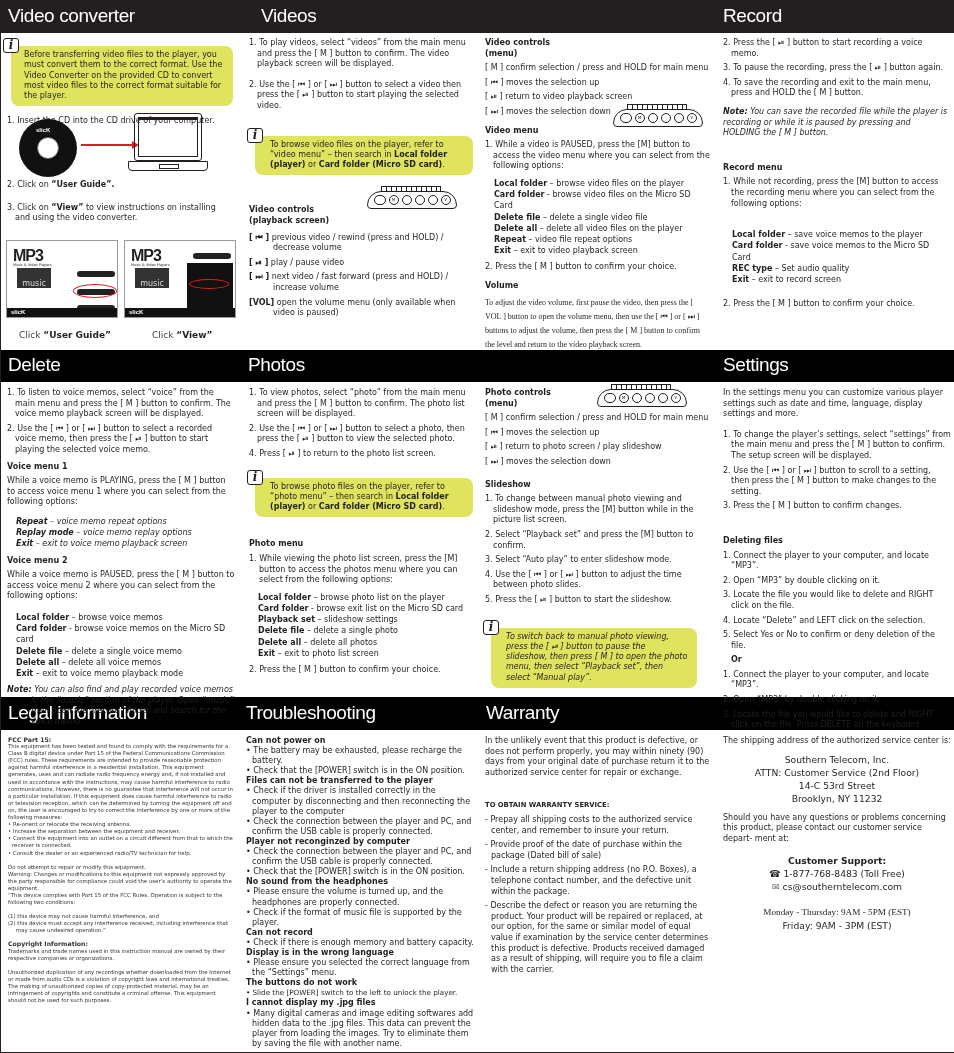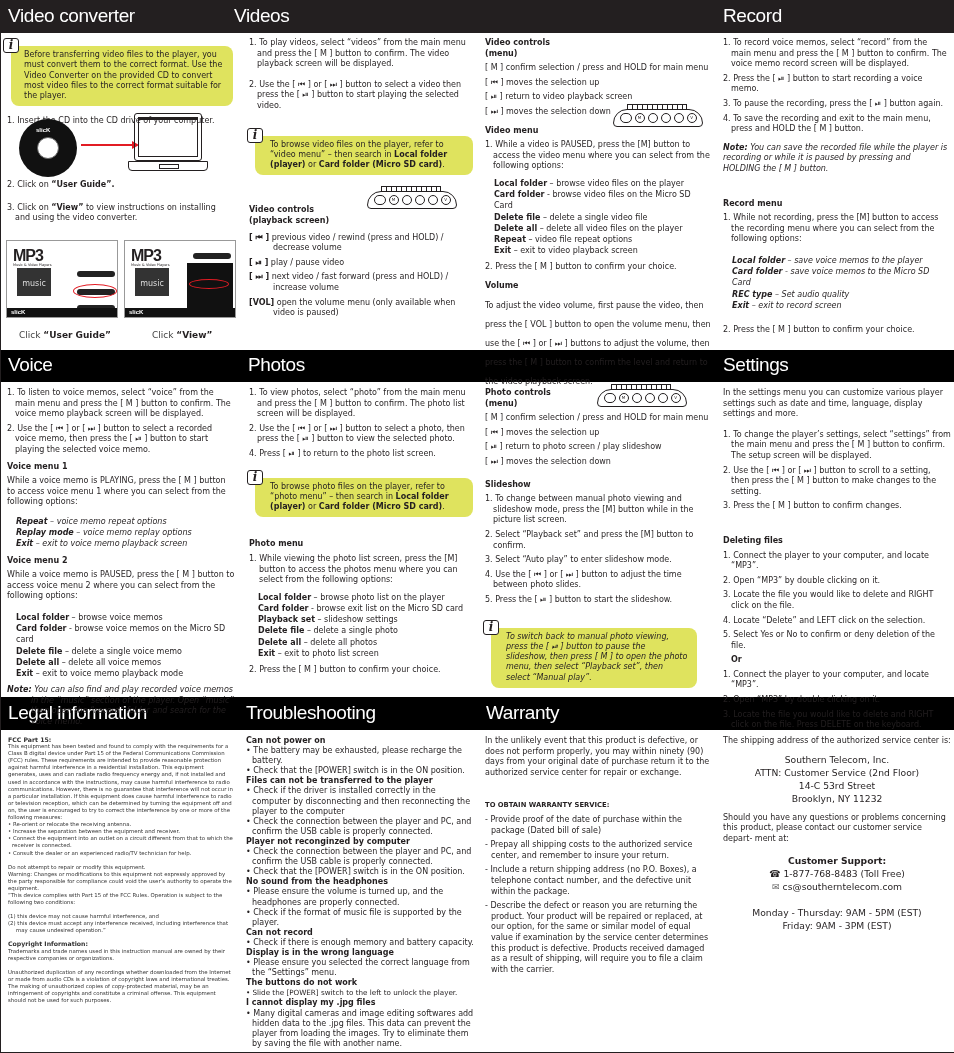--- a/index.html
+++ b/index.html
@@ -26,21 +26,21 @@
   .ctrl .btn.pw { width: 12px; border-radius: 5px; }
   .legal { position: absolute; font-size: 5.4px; line-height: 7.1px; color: #333; }
   .legal .t { font-weight: bold; font-size: 6.2px; }
   .ts { position: absolute; font-size: 8px; line-height: 10.1px; }
   .ts .q { font-weight: bold; }
   .ts .a { padding-left: 6px; text-indent: -6px; }
   .center { text-align: center; }
   .shot { position: absolute; width: 112px; height: 78px; border: 1px solid #999; background: #fff; }
   .shot .logo { position: absolute; left: 6px; top: 6px; font: bold 16px "Liberation Sans", sans-serif; letter-spacing: -1px; }
   .shot .sublogo { position: absolute; left: 6px; top: 22px; font-size: 3.5px; }
-  .shot .music { position: absolute; left: 10px; top: 27px; width: 34px; height: 28px; background: #333; color: #ddd; font-size: 8px; text-align: center; line-height: 32px; }
+  .shot .music { position: absolute; left: 10px; top: 27px; width: 34px; height: 20px; background: #333; color: #ddd; font-size: 8px; text-align: center; line-height: 32px; }
   .shot .foot { position: absolute; left: 0; bottom: 0; width: 100%; height: 9px; background: #111; color: #fff; font: bold 6px "Liberation Sans", sans-serif; padding-left: 4px; line-height: 9px; }
   .shot .pill { position: absolute; height: 6px; background: #222; border-radius: 3px; }
   .shot .oval { position: absolute; border: 1px solid #e21c24; border-radius: 50%; }
   .cd { position: absolute; left: 18px; top: 119px; width: 58px; height: 58px; border-radius: 50%; background: #111; }
   .cd .hole { position: absolute; left: 18px; top: 18px; width: 22px; height: 22px; border-radius: 50%; background: #fff; border: 1px solid #666; }
   .cd .lbl { position: absolute; left: 17px; top: 8px; color: #fff; font: bold 6px "Liberation Sans", sans-serif; }
   .arrow { position: absolute; left: 80px; top: 144px; width: 52px; height: 2px; background: #e21c24; }
   .arrow::after { content: ""; position: absolute; right: -6px; top: -3px; border-left: 7px solid #e21c24; border-top: 4px solid transparent; border-bottom: 4px solid transparent; }
   .laptop { position: absolute; left: 133px; top: 113px; }
   .laptop .scr { width: 68px; height: 48px; border: 1px solid #231f20; border-radius: 3px; padding: 3px; }
@@ -51,23 +51,23 @@
 </head>
 <body>
 
 <div class="page">
 
   <div class="bar top" style="top:0;height:33px;"></div>
   <div class="bar" style="top:350px;height:32px;"></div>
   <div class="bar" style="top:697px;height:33px;"></div>
 
   <div class="h" style="left:7px;top:4px;">Video converter</div>
-  <div class="h" style="left:233px;top:4px;">Videos</div>
+  <div class="h" style="left:260px;top:4px;">Videos</div>
   <div class="h" style="left:722px;top:4px;">Record</div>
-  <div class="h" style="left:7px;top:353px;">Voice</div>
+  <div class="h" style="left:7px;top:353px;">Delete</div>
   <div class="h" style="left:247px;top:353px;">Photos</div>
   <div class="h" style="left:722px;top:353px;">Settings</div>
   <div class="h" style="left:7px;top:701px;">Legal information</div>
   <div class="h" style="left:245px;top:701px;">Troubleshooting</div>
   <div class="h" style="left:485px;top:701px;">Warranty</div>
 
   <div class="col" style="left:6px;top:40px;width:226px;">
     <div class="info" style="margin-left:4px;padding-left:13px;">
       <span class="i-icon">i</span>
       <span>Before transferring video files to the player, you must convert them to the correct format.  Use the Video Converter on the provided CD to convert most video files to the correct format suitable for the player.</span>
@@ -156,43 +156,42 @@
     <div class="opts">
       <div><b>Local folder</b><span> – browse video files on the player</span></div>
       <div><b>Card folder</b><span> - browse video files on the Micro SD Card</span></div>
       <div><b>Delete file</b><span> – delete a single video file</span></div>
       <div><b>Delete all</b><span> – delete all video files on the player</span></div>
       <div><b>Repeat</b><span> – video file repeat options</span></div>
       <div><b>Exit</b><span> – exit to video playback screen</span></div>
     </div>
     <p>2. Press the [ M ] button to confirm your choice.</p>
     <div class="sub" style="margin-top:8px;">Volume</div>
-    <p style="line-height:19px;">To adjust the video volume, first pause the video, then press the [ VOL ] button to open the volume menu, then use the [ ⏮ ] or [ ⏭ ] buttons to adjust the volume, then press the [ M ] button to confirm the level and return to the video playback screen.</p>
+    <p style="line-height:14px;font-family:Liberation Serif, serif;">To adjust the video volume, first pause the video, then press the [ VOL ] button to open the volume menu, then use the [ ⏮ ] or [ ⏭ ] buttons to adjust the volume, then press the [ M ] button to confirm the level and return to the video playback screen.</p>
   </div>
   <div class="ctrl" style="left:612px;top:104px;">
     <div class="top-strip"></div>
     <div class="body">
         <span class="btn pw"></span>
         <span class="btn">M</span>
         <span class="btn"></span>
         <span class="btn"></span>
         <span class="btn"></span>
         <span class="btn">V</span>
       </div>
   </div>
 
   <div class="col" style="left:722px;top:38px;width:226px;">
-    <p class="ind">1. To record voice memos, select “record” from the main menu and press the [ M ] button to confirm.  The voice memo record screen will be displayed.</p>
     <p class="ind">2. Press the [ ⏯ ] button to start recording a voice memo.</p>
     <p class="ind">3. To pause the recording, press the [ ⏯ ] button again.</p>
     <p class="ind">4. To save the recording and exit to the main menu, press and HOLD the [ M ] button.</p>
     <p style="font-style:italic;margin-top:8px;"><b>Note:</b><span>  You can save the recorded file while the player is recording or while it is paused by pressing and HOLDING the [ M ] button.</span></p>
     <div class="sub" style="margin-top:24px;">Record menu</div>
     <p class="ind">1. While not recording, press the [M] button to access the recording menu where you can select from the following options:</p>
-    <div class="opts" style="margin-top:10px;margin-bottom:14px;font-style:italic;">
+    <div class="opts" style="margin-top:20px;margin-bottom:14px;">
       <div><b>Local folder</b><span> – save voice memos to the player</span></div>
       <div><b>Card folder</b><span> - save voice memos to the Micro SD Card</span></div>
       <div><b>REC type</b><span> – Set audio quality</span></div>
       <div><b>Exit</b><span> – exit to record screen</span></div>
     </div>
     <p>2. Press the [ M ] button to confirm your choice.</p>
   </div>
 
   <div class="col" style="left:6px;top:388px;width:228px;">
     <p class="ind">1. To listen to voice memos, select “voice” from the main menu and press the [ M ] button to confirm.  The voice memo playback screen will be displayed.</p>
@@ -320,37 +319,37 @@
     <div class="a">• Please ensure you selected the correct language from the “Settings” menu.</div>
     <div class="q">The buttons do not work</div>
     <div class="a" style="font-size:7.2px;">• Slide the [POWER] switch to the left to unlock the player.</div>
     <div class="q">I cannot display my .jpg files</div>
     <div class="a">• Many digital cameras and image editing softwares add hidden data to the .jpg files. This data can prevent the player from loading the images. Try to eliminate them by saving the file with another name.</div>
   </div>
 
   <div class="col" style="left:484px;top:736px;width:226px;">
     <p>In the unlikely event that this product is defective, or does not perform properly, you may within ninety (90) days from your original date of purchase return it to the authorized service center for repair or exchange.</p>
     <div style="font-weight:bold;font-size:6.8px;margin-top:22px;margin-bottom:4px;">TO OBTAIN WARRANTY SERVICE:</div>
+    <p class="ind" style="padding-left:6px;text-indent:-6px;">- Prepay all shipping costs to the authorized service center, and remember to insure your return.</p>
     <p class="ind" style="padding-left:6px;text-indent:-6px;">- Provide proof of the date of purchase within the package (Dated bill of sale)</p>
-    <p class="ind" style="padding-left:6px;text-indent:-6px;">- Prepay all shipping costs to the authorized service center, and remember to insure your return.</p>
     <p class="ind" style="padding-left:6px;text-indent:-6px;">- Include a return shipping address (no P.O. Boxes), a telephone contact number, and the defective unit within the package.</p>
     <p class="ind" style="padding-left:6px;text-indent:-6px;">- Describe the defect or reason you are returning the product.  Your product will be repaired or replaced, at our option, for the same or similar model of equal value if examination by the service center determines this product is defective.  Products received damaged as a result of shipping, will  require you to file a claim  with the carrier.</p>
   </div>
 
   <div class="col" style="left:722px;top:736px;width:228px;">
     <p>The shipping address of the authorized service center is:</p>
     <div class="center" style="font-size:9.2px;line-height:13px;margin:6px 0 8px;">
       <div>Southern Telecom, Inc.</div>
       <div>ATTN: Customer Service (2nd Floor)</div>
       <div>14-C 53rd Street</div>
       <div>Brooklyn, NY 11232</div>
     </div>
     <p>Should you have any questions or problems concerning this product, please contact our customer service depart- ment at:</p>
     <div class="center" style="font-size:9.2px;line-height:13px;margin-top:10px;">
       <div style="font-weight:bold;">Customer Support:</div>
       <div><span>☎</span><span> 1-877-768-8483 (Toll Free)</span></div>
       <div><span style="color:#666;">✉</span><span> cs@southerntelecom.com</span></div>
-      <div style="margin-top:13px;">Monday - Thursday: 9AM - 5PM (EST)</div>
+      <div style="margin-top:13px;font-family:Liberation Serif, serif;">Monday - Thursday: 9AM - 5PM (EST)</div>
       <div>Friday: 9AM - 3PM (EST)</div>
     </div>
   </div>
 
 </div>
 
 </body></html>

